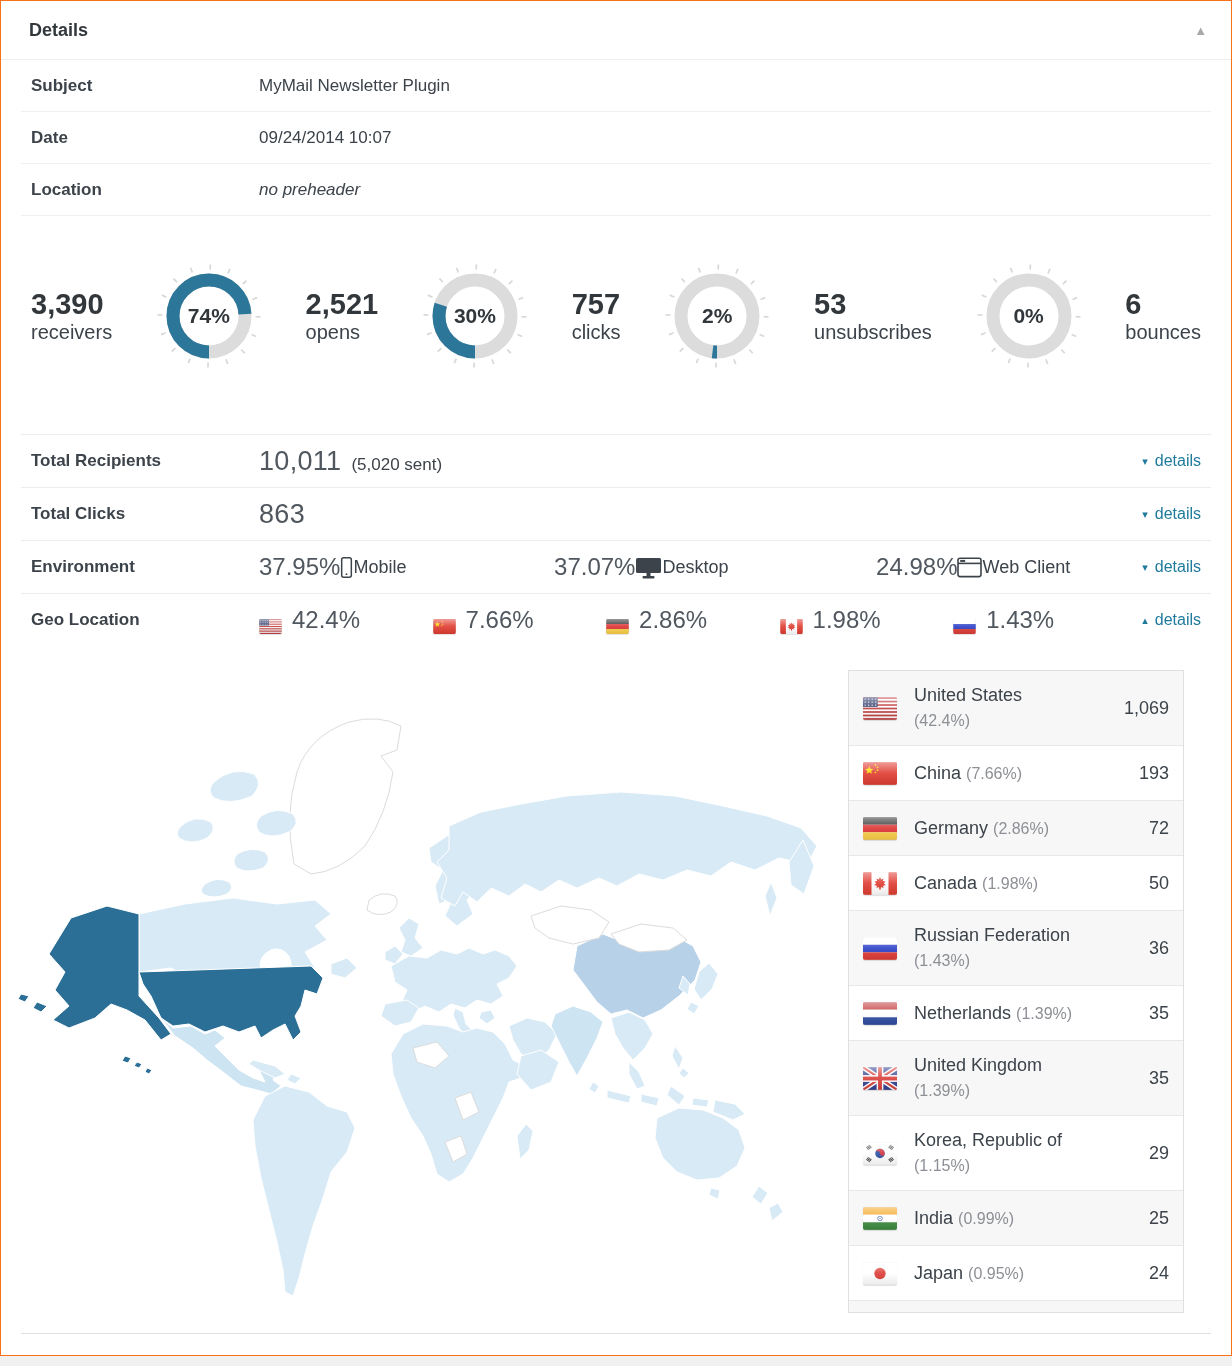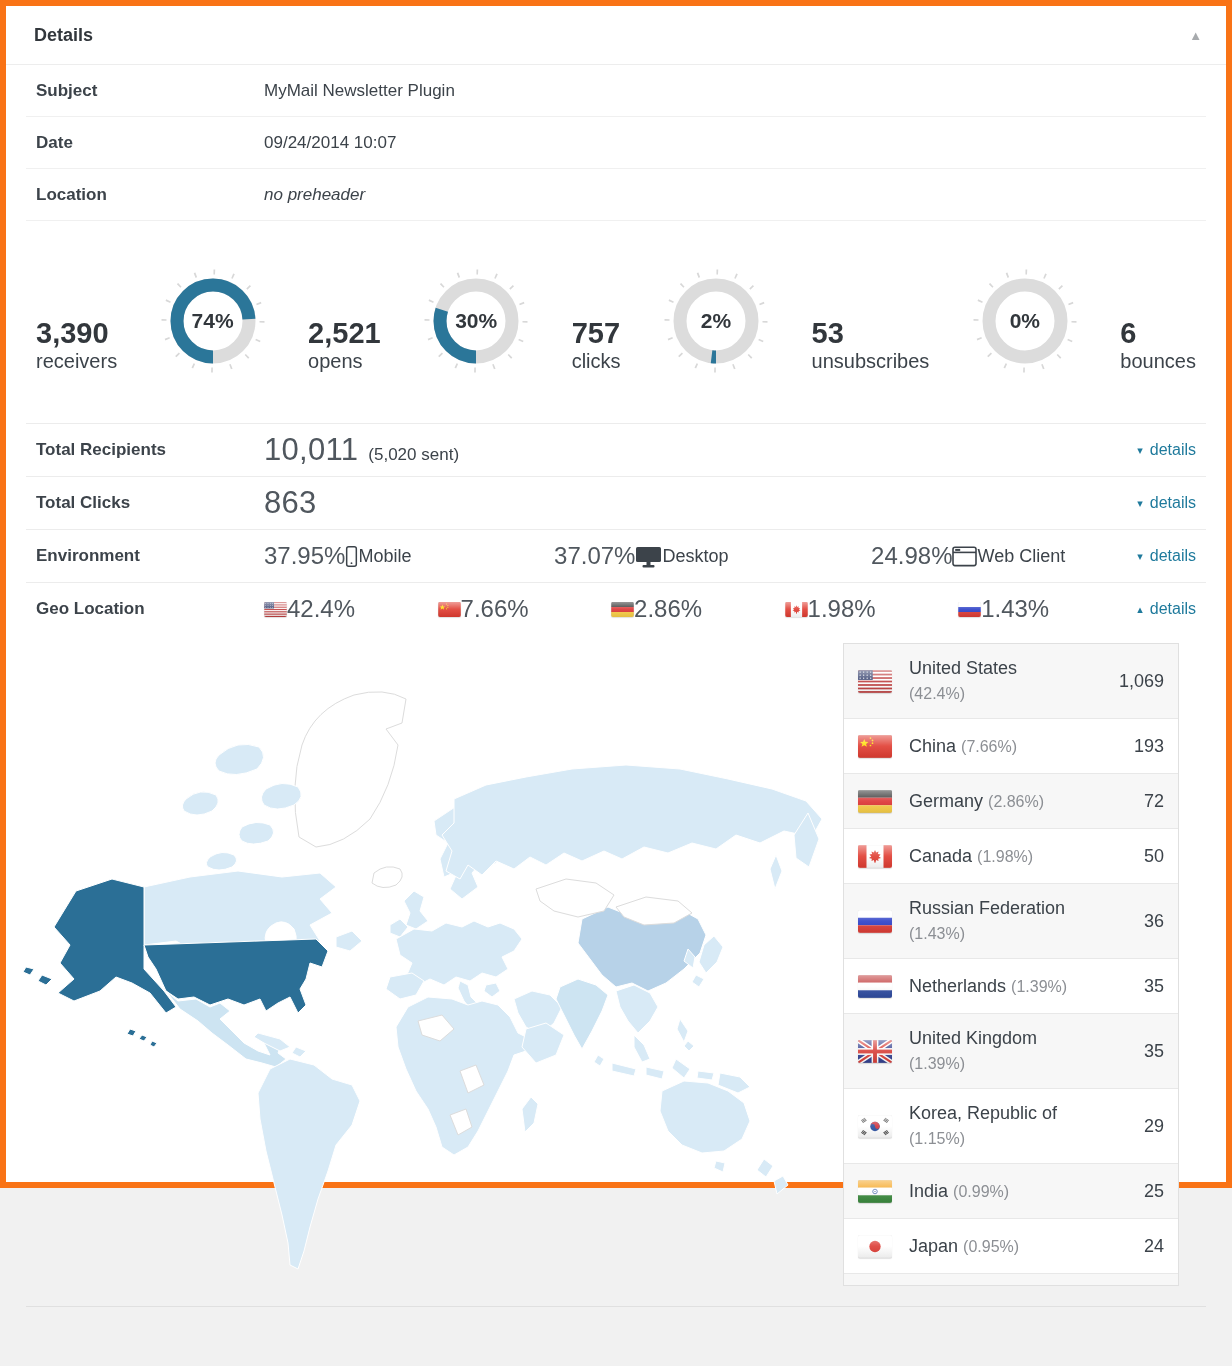--- a/index.html
+++ b/index.html
@@ -7,50 +7,50 @@
     --text-dark:#32373c; --text-mid:#3c434a; --text-light:#50575e; --text-gray:#8c8f94;
     --border:#e5e5e5; --stripe:#f7f7f7;
   }
   *{box-sizing:border-box}
   html,body{margin:0;padding:0}
   body{
     width:1232px;height:1366px;background:#f1f1f1;
     font-family:"Liberation Sans","DejaVu Sans",sans-serif;color:var(--text-dark);
     overflow:hidden;
   }
-  .panel{background:#fff;border:6px solid #f97316;height:1188px;position:relative}
+  .panel{background:#fff;border:1px solid #f97316;height:1356px;position:relative}
   .panel-header{height:59px;display:flex;align-items:center;justify-content:space-between;
     padding:0 24px 0 28px;border-bottom:1px solid #ededed}
   .panel-title{font-size:18px;font-weight:bold;color:var(--text-dark)}
   .collapse-btn{color:#a7aaad;font-size:13px;cursor:pointer;line-height:1}
   .meta{margin:0 20px}
   .meta-row{display:flex;align-items:center;height:52px;border-bottom:1px solid #f0f0f0;padding:0 10px}
   .meta-label{width:228px;flex-shrink:0;font-weight:bold;font-size:17px;color:var(--text-mid)}
   .meta-value{font-size:17px;color:var(--text-mid)}
   .meta-value.italic{font-style:italic}
-  .stats{display:flex;align-items:flex-end;justify-content:space-between;padding:48px 30px 50px}
+  .stats{display:flex;align-items:center;justify-content:space-between;padding:48px 30px 50px}
   .stat-num{font-size:29px;font-weight:bold;color:var(--text-dark);line-height:1.15}
   .stat-label{font-size:20px;color:var(--text-mid)}
   .gauge{position:relative;width:104px;height:104px;flex-shrink:0}
   .gauge svg{display:block}
   .gauge-label{position:absolute;left:0;top:0;right:0;bottom:0;display:flex;align-items:center;justify-content:center;
     font-weight:bold;font-size:21px;color:var(--text-dark)}
-  .detail-rows{margin:0 20px}
+  .detail-rows{margin:16px 20px}
   .detail-row{display:flex;align-items:center;min-height:53px;border-top:1px solid #ececec;padding:0 10px}
   .row-label{width:228px;flex-shrink:0;font-weight:bold;font-size:17px;color:var(--text-mid)}
-  .row-value{font-size:31px;font-weight:300;color:var(--text-light);letter-spacing:.3px}
+  .row-value{font-size:27px;font-weight:300;color:var(--text-light);letter-spacing:.3px}
   .row-note{font-size:17px;color:var(--text-mid);margin-left:10px}
   .row-mid{flex:1;display:flex;align-items:baseline}
   .row-mid.spread{align-items:center;justify-content:space-between;padding-right:72px}
   .details-link{margin-left:auto;color:var(--accent);font-size:16px;display:flex;align-items:center;gap:7px;cursor:pointer;white-space:nowrap}
   .tri{font-size:11px;line-height:1}
   .env-item{display:flex;align-items:center;gap:0;font-size:18px;color:var(--text-mid)}
   .env-pct{font-size:24px;font-weight:300;color:var(--text-light)}
   .env-icon svg{display:block}
-  .geo-item{display:flex;align-items:center;gap:0}
+  .geo-item{display:flex;align-items:flex-end;gap:10px}
   .geo-pct{font-size:24px;font-weight:300;color:var(--text-light)}
   .flag{display:inline-block;position:relative;border-radius:2px;overflow:hidden;
     box-shadow:inset 0 0 0 1px rgba(0,0,0,.18),0 1px 1px rgba(0,0,0,.12);flex-shrink:0}
   .flag svg{display:block;width:100%;height:100%}
   .flag::after{content:"";position:absolute;left:0;top:0;right:0;bottom:0;
     background:linear-gradient(180deg,rgba(255,255,255,.5),rgba(255,255,255,.1) 48%,rgba(0,0,0,.08) 100%)}
   .flag-sm{width:23px;height:15px}
   .flag-lg{width:34px;height:23px;margin-right:17px}
   .geo-section{position:relative;height:672px}
   .world-map{position:absolute;left:8px;top:2px}

